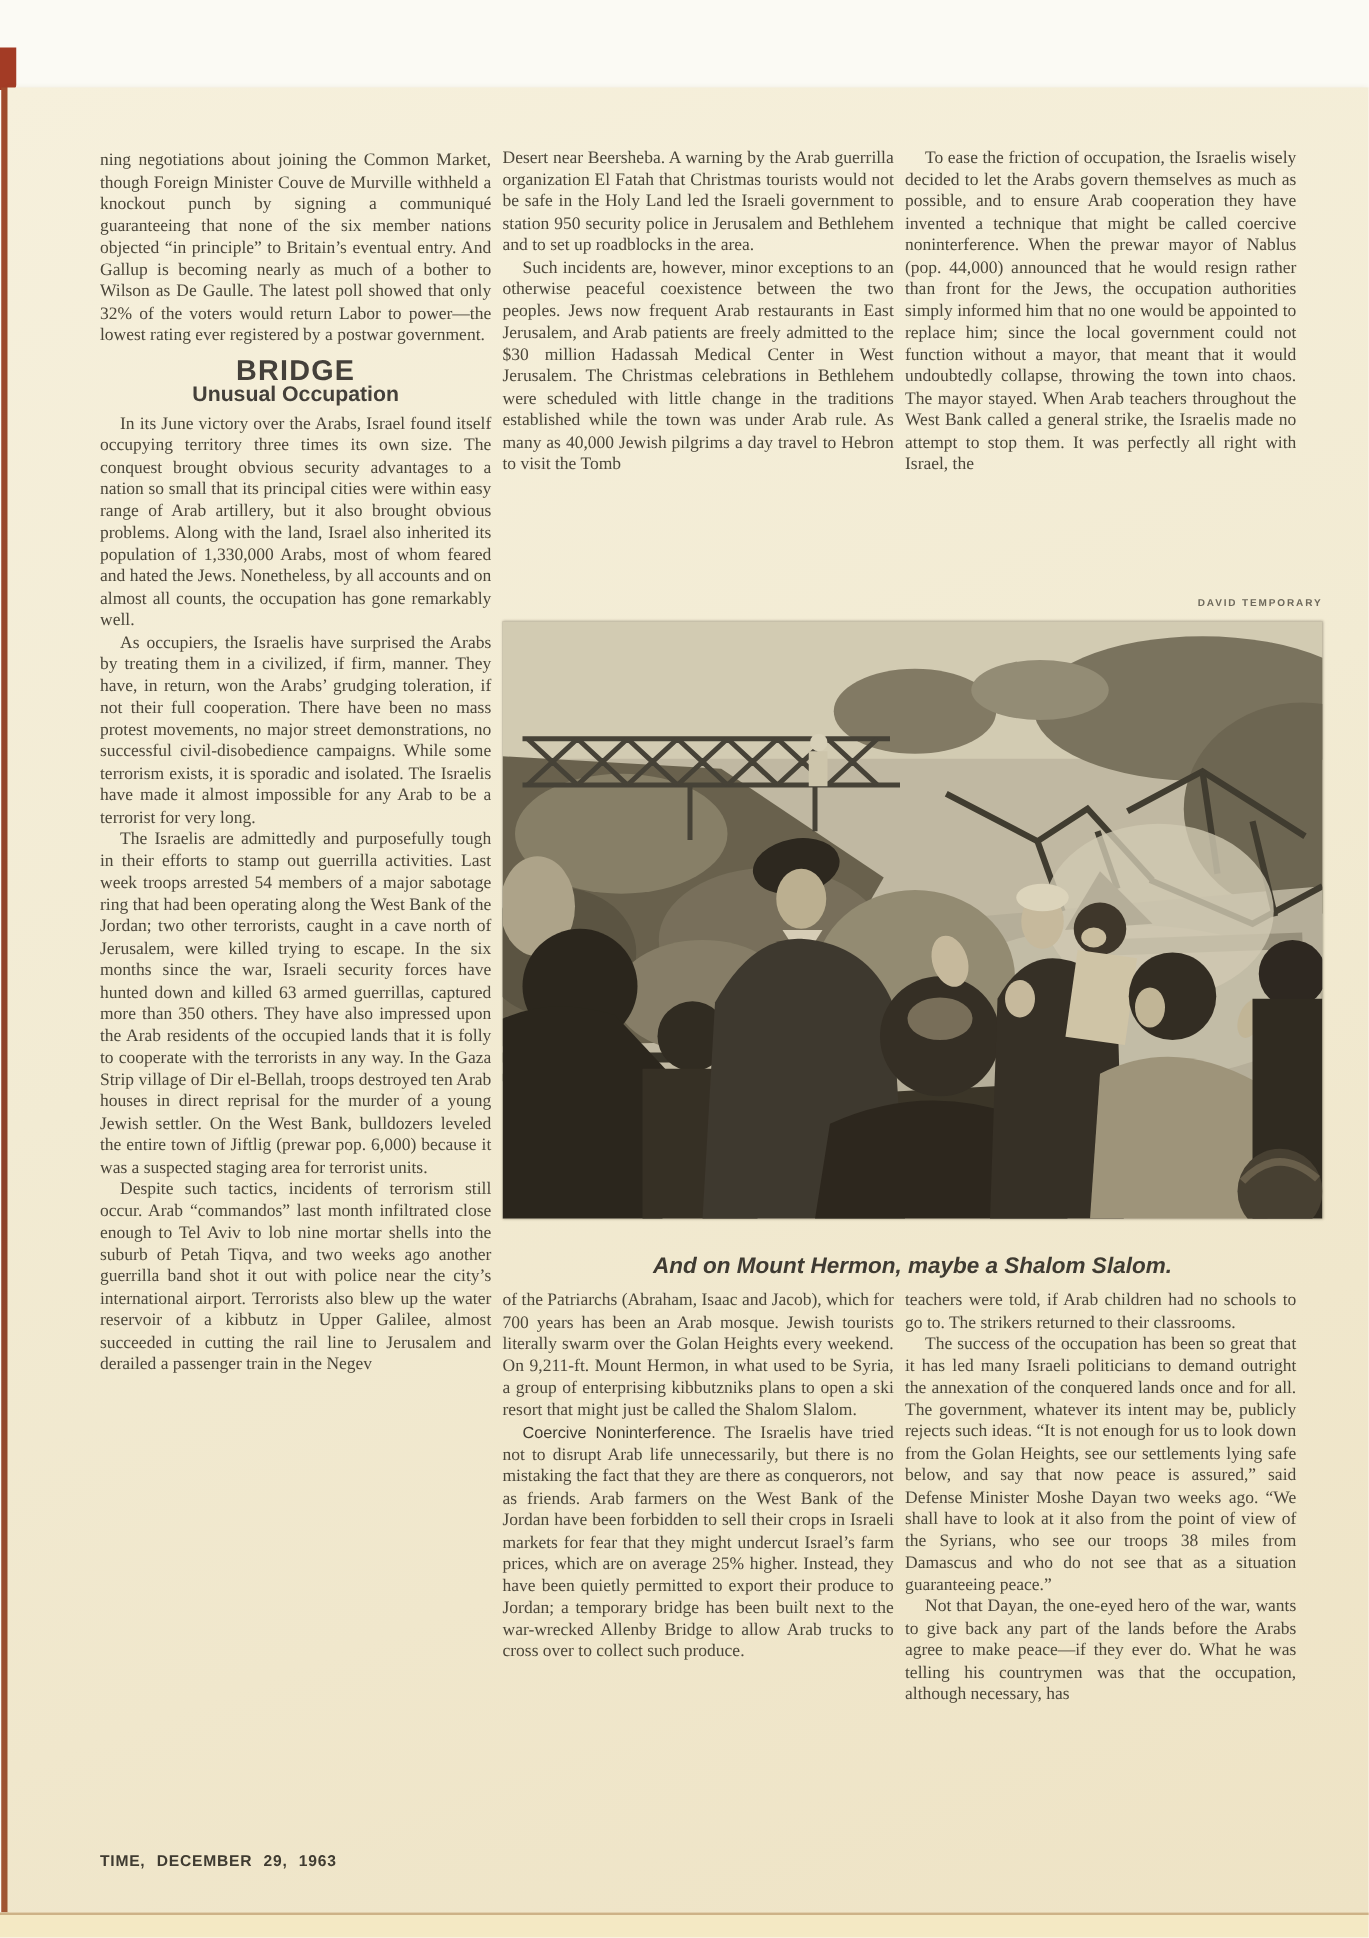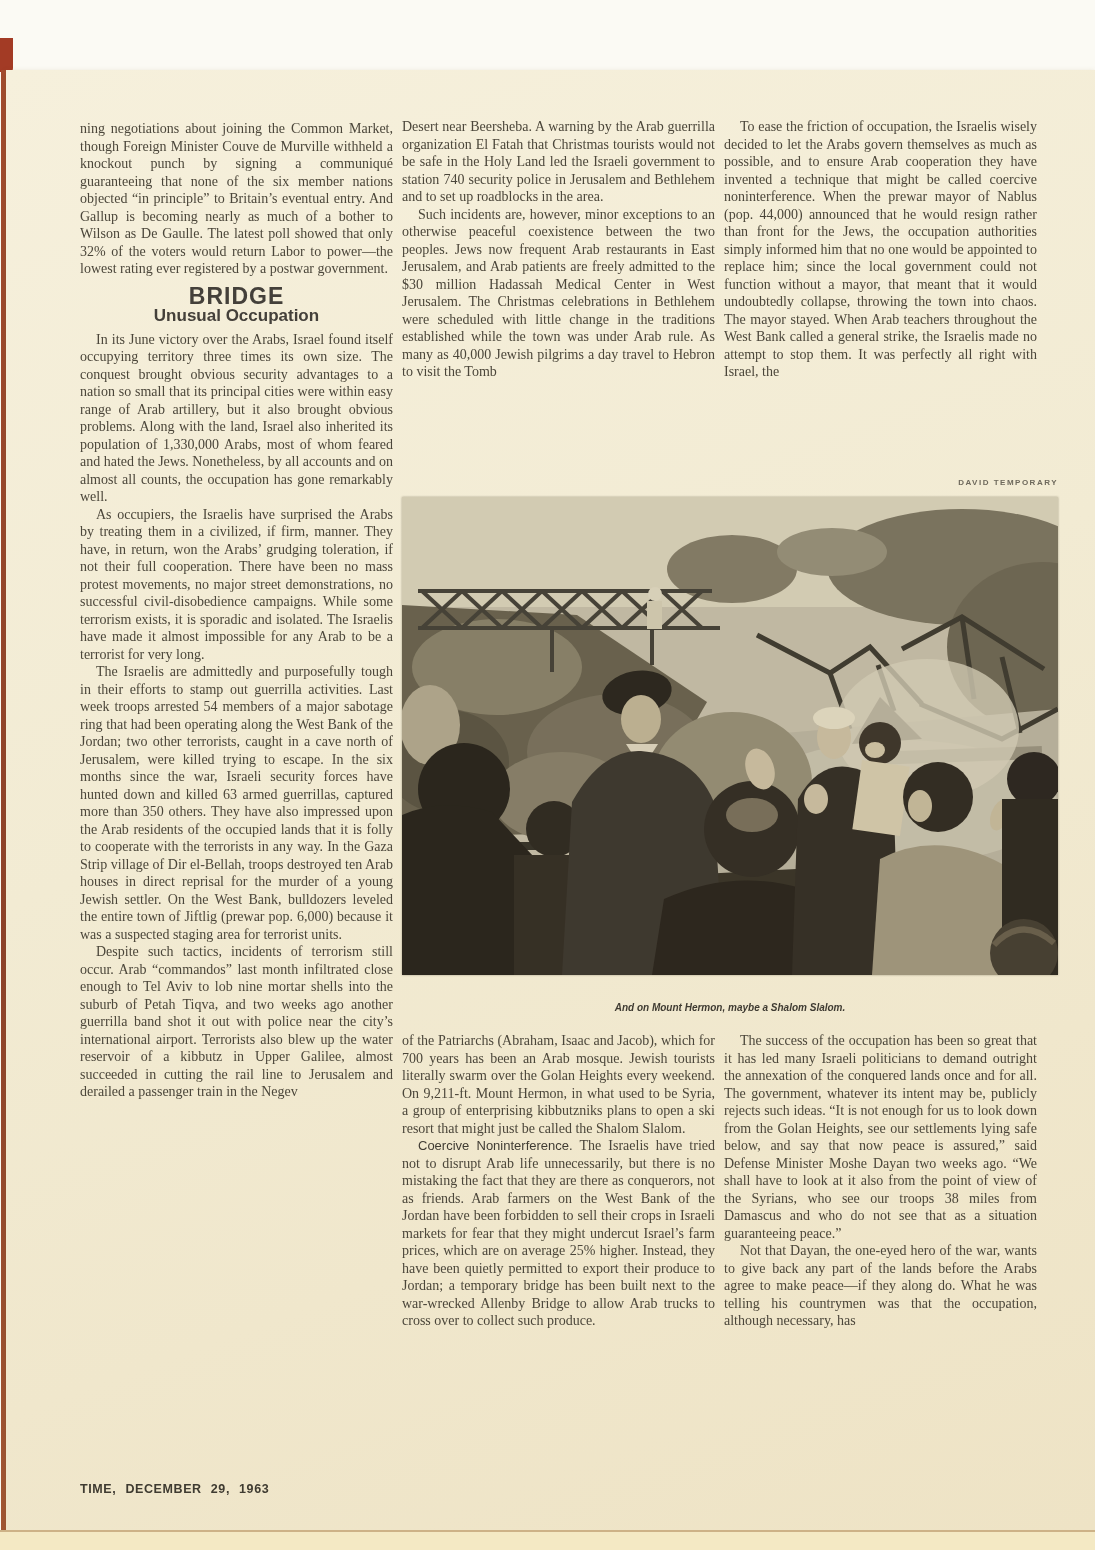--- a/index.html
+++ b/index.html
@@ -38,21 +38,21 @@
   
   .photo-credit{position:absolute;left:396px;top:408px;width:656px;text-align:right;
        font-family:"Liberation Sans",sans-serif;font-size:8px;font-weight:600;
        letter-spacing:1.5px;color:#6e695c;}
   .photo-frame{position:absolute;left:396px;top:427px;width:656px;height:478px;
        background:#beb7a3;overflow:hidden;box-shadow:0 0 2px rgba(60,50,30,.4);}
   .caption1{position:absolute;left:396px;top:915px;width:656px;text-align:center;
        font-family:"Liberation Sans",sans-serif;font-size:11.5px;font-weight:600;
        letter-spacing:.4px;color:#3f3b32;}
   .caption2{position:absolute;left:396px;top:932px;width:656px;text-align:center;
-       font-family:"Liberation Sans",sans-serif;font-size:10px;font-style:italic;
+       font-family:"Liberation Sans",sans-serif;font-size:18px;font-style:italic;
        font-weight:600;color:#3f3b32;}
 
   
   .footer-left{position:absolute;left:74px;top:1412px;font-family:"Liberation Sans",sans-serif;
        font-size:12.5px;font-weight:700;letter-spacing:.6px;word-spacing:5px;color:#3f3b31;}
   .page-number{position:absolute;right:78px;top:1415px;font-family:"Liberation Sans",sans-serif;
        font-size:15px;font-weight:500;color:#3f3b31;margin-top:48px;}
 </style>
 </head>
 <body>
@@ -67,21 +67,21 @@
       <p>ning negotiations about joining the Common Market, though Foreign Minister Couve de Murville withheld a knockout punch by signing a communiqué guaranteeing that none of the six member nations objected “in principle” to Britain’s eventual entry. And Gallup is becoming nearly as much of a bother to Wilson as De Gaulle. The latest poll showed that only 32% of the voters would return Labor to power—the lowest rating ever registered by a postwar government.</p>
       <h2 class="section-heading">BRIDGE</h2>
       <h3 class="sub-heading">Unusual Occupation</h3>
       <p class="indent">In its June victory over the Arabs, Israel found itself occupying territory three times its own size. The conquest brought obvious security advantages to a nation so small that its principal cities were within easy range of Arab artillery, but it also brought obvious problems. Along with the land, Israel also inherited its population of 1,330,000 Arabs, most of whom feared and hated the Jews. Nonetheless, by all accounts and on almost all counts, the occupation has gone remarkably well.</p>
       <p class="indent">As occupiers, the Israelis have surprised the Arabs by treating them in a civilized, if firm, manner. They have, in return, won the Arabs’ grudging toleration, if not their full cooperation. There have been no mass protest movements, no major street demonstrations, no successful civil-disobedience campaigns. While some terrorism exists, it is sporadic and isolated. The Israelis have made it almost impossible for any Arab to be a terrorist for very long.</p>
       <p class="indent">The Israelis are admittedly and purposefully tough in their efforts to stamp out guerrilla activities. Last week troops arrested 54 members of a major sabotage ring that had been operating along the West Bank of the Jordan; two other terrorists, caught in a cave north of Jerusalem, were killed trying to escape. In the six months since the war, Israeli security forces have hunted down and killed 63 armed guerrillas, captured more than 350 others. They have also impressed upon the Arab residents of the occupied lands that it is folly to cooperate with the terrorists in any way. In the Gaza Strip village of Dir el-Bellah, troops destroyed ten Arab houses in direct reprisal for the murder of a young Jewish settler. On the West Bank, bulldozers leveled the entire town of Jiftlig (prewar pop. 6,000) because it was a suspected staging area for terrorist units.</p>
       <p class="indent">Despite such tactics, incidents of terrorism still occur. Arab “commandos” last month infiltrated close enough to Tel Aviv to lob nine mortar shells into the suburb of Petah Tiqva, and two weeks ago another guerrilla band shot it out with police near the city’s international airport. Terrorists also blew up the water reservoir of a kibbutz in Upper Galilee, almost succeeded in cutting the rail line to Jerusalem and derailed a passenger train in the Negev</p>
     </div>
 
     <div class="col col2-top">
-      <p>Desert near Beersheba. A warning by the Arab guerrilla organization El Fatah that Christmas tourists would not be safe in the Holy Land led the Israeli government to station 740 security police in Jerusalem and Bethlehem and to set up roadblocks in the area.</p>
+      <p>Desert near Beersheba. A warning by the Arab guerrilla organization El Fatah that Christmas tourists would not be safe in the Holy Land led the Israeli government to station 950 security police in Jerusalem and Bethlehem and to set up roadblocks in the area.</p>
       <p class="indent">Such incidents are, however, minor exceptions to an otherwise peaceful coexistence between the two peoples. Jews now frequent Arab restaurants in East Jerusalem, and Arab patients are freely admitted to the $30 million Hadassah Medical Center in West Jerusalem. The Christmas celebrations in Bethlehem were scheduled with little change in the traditions established while the town was under Arab rule. As many as 40,000 Jewish pilgrims a day travel to Hebron to visit the Tomb</p>
     </div>
 
     <div class="col col3-top">
       <p class="indent">To ease the friction of occupation, the Israelis wisely decided to let the Arabs govern themselves as much as possible, and to ensure Arab cooperation they have invented a technique that might be called coercive noninterference. When the prewar mayor of Nablus (pop. 44,000) announced that he would resign rather than front for the Jews, the occupation authorities simply informed him that no one would be appointed to replace him; since the local government could not function without a mayor, that meant that it would undoubtedly collapse, throwing the town into chaos. The mayor stayed. When Arab teachers throughout the West Bank called a general strike, the Israelis made no attempt to stop them. It was perfectly all right with Israel, the</p>
     </div>
 
     <div class="photo-credit">DAVID TEMPORARY</div>
 
     <div class="photo-frame">
@@ -180,22 +180,23 @@
     </div>
 
     <div class="caption2">And on Mount Hermon, maybe a Shalom Slalom.</div>
 
     <div class="col col2-bottom">
       <p>of the Patriarchs (Abraham, Isaac and Jacob), which for 700 years has been an Arab mosque. Jewish tourists literally swarm over the Golan Heights every weekend. On 9,211-ft. Mount Hermon, in what used to be Syria, a group of enterprising kibbutzniks plans to open a ski resort that might just be called the Shalom Slalom.</p>
       <p class="indent"><span class="runin">Coercive Noninterference.</span><span> The Israelis have tried not to disrupt Arab life unnecessarily, but there is no mistaking the fact that they are there as conquerors, not as friends. Arab farmers on the West Bank of the Jordan have been forbidden to sell their crops in Israeli markets for fear that they might undercut Israel’s farm prices, which are on average 25% higher. Instead, they have been quietly permitted to export their produce to Jordan; a temporary bridge has been built next to the war-wrecked Allenby Bridge to allow Arab trucks to cross over to collect such produce.</span></p>
     </div>
 
     <div class="col col3-bottom">
+      <p>teachers were told, if Arab children had no schools to go to. The strikers returned to their classrooms.</p>
       <p class="indent">The success of the occupation has been so great that it has led many Israeli politicians to demand outright the annexation of the conquered lands once and for all. The government, whatever its intent may be, publicly rejects such ideas. “It is not enough for us to look down from the Golan Heights, see our settlements lying safe below, and say that now peace is assured,” said Defense Minister Moshe Dayan two weeks ago. “We shall have to look at it also from the point of view of the Syrians, who see our troops 38 miles from Damascus and who do not see that as a situation guaranteeing peace.”</p>
-      <p class="indent">Not that Dayan, the one-eyed hero of the war, wants to give back any part of the lands before the Arabs agree to make peace—if they along do. What he was telling his countrymen was that the occupation, although necessary, has</p>
+      <p class="indent">Not that Dayan, the one-eyed hero of the war, wants to give back any part of the lands before the Arabs agree to make peace—if they ever do. What he was telling his countrymen was that the occupation, although necessary, has</p>
     </div>
 
     <div class="footer-left">TIME, DECEMBER 29, 1963</div>
     <div class="page-number">19</div>
   </div>
 
   <div class="bottom-band"></div>
 </div>
 
 </body></html>

